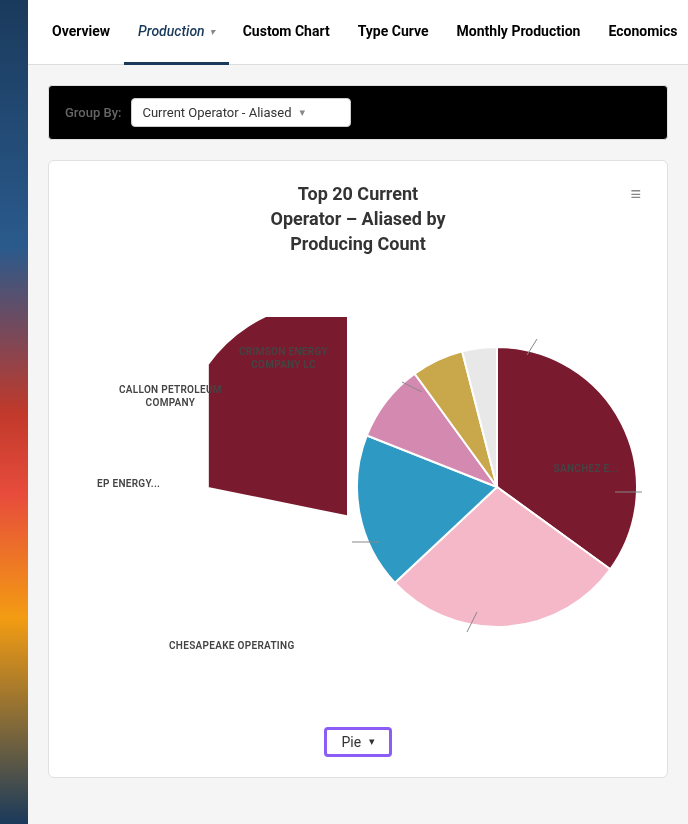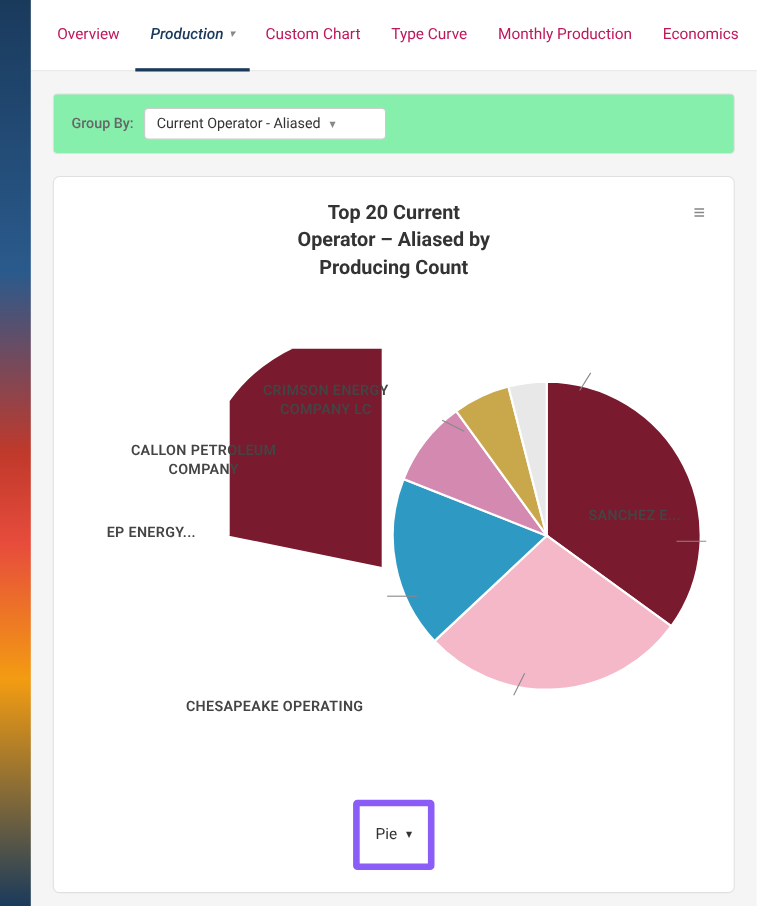--- a/index.html
+++ b/index.html
@@ -36,26 +36,26 @@
       background: #fff;
       padding: 0 10px;
       height: 65px;
     }
 
     .nav-tab {
       display: flex;
       align-items: center;
       padding: 0 14px;
       font-size: 14px;
-      color: #be185d;
+      color: #000000;
       cursor: pointer;
       white-space: nowrap;
       border-bottom: 3px solid transparent;
       margin-bottom: -1px;
-      font-weight: 400;
+      font-weight: 700;
     }
 
     .nav-tab.active {
       color: #1a3a5c;
       border-bottom: 3px solid #1a3a5c;
       font-weight: 500;
       font-style: italic;
     }
 
     .nav-tab .dropdown-arrow {
@@ -69,21 +69,21 @@
       padding: 20px 20px;
       background: #f5f5f5;
       min-height: 759px;
     }
 
     
     .group-by-row {
       display: flex;
       align-items: center;
       margin-bottom: 20px;
-      background: #86efac;
+      background: #000000;
       padding: 12px 16px;
       border-radius: 4px;
       border: 1px solid #e0e0e0;
     }
 
     .group-by-label {
       font-size: 13px;
       color: #666;
       margin-right: 10px;
       font-weight: 500;
@@ -158,41 +158,41 @@
     }
 
     
     .pie-labels {
       position: absolute;
       top: 0; left: 0; right: 0; bottom: 0;
     }
 
     .pie-label {
       position: absolute;
-      font-size: 13px;
+      font-size: 10px;
       color: #444;
       font-weight: 600;
       letter-spacing: 0.3px;
       text-align: center;
       line-height: 1.3;
     }
 
     
     .chart-footer {
       display: flex;
       justify-content: center;
       margin-top: 10px;
     }
 
     .chart-type-btn {
       display: flex;
       align-items: center;
-      border: 6px solid #8b5cf6;
+      border: 3px solid #8b5cf6;
       border-radius: 4px;
-      padding: 18px 14px;
+      padding: 4px 14px;
       font-size: 14px;
       color: #333;
       cursor: pointer;
       background: #fff;
     }
 
     .chart-type-btn .arrow {
       margin-left: 8px;
       font-size: 11px;
     }
@@ -277,21 +277,21 @@
           </div>
 
           <div class="pie-label" style="left: 100px; bottom: 55px; margin-top: 11px;">
             <span>CHESAPEAKE OPERATING</span>
           </div>
 
           <div class="pie-label" style="left: 28px; top: 210px;">
             <span>EP ENERGY...</span>
           </div>
 
-          <div class="pie-label" style="left: 50px; top: 120px; white-space:pre-line;">
+          <div class="pie-label" style="left: 50px; top: 103px; white-space:pre-line;">
             <span>CALLON PETROLEUM
 COMPANY</span>
           </div>
 
           <div class="pie-label" style="left: 170px; top: 65px; white-space:pre-line;">
             <span>CRIMSON ENERGY
 COMPANY LC</span>
           </div>
 
         </div>

